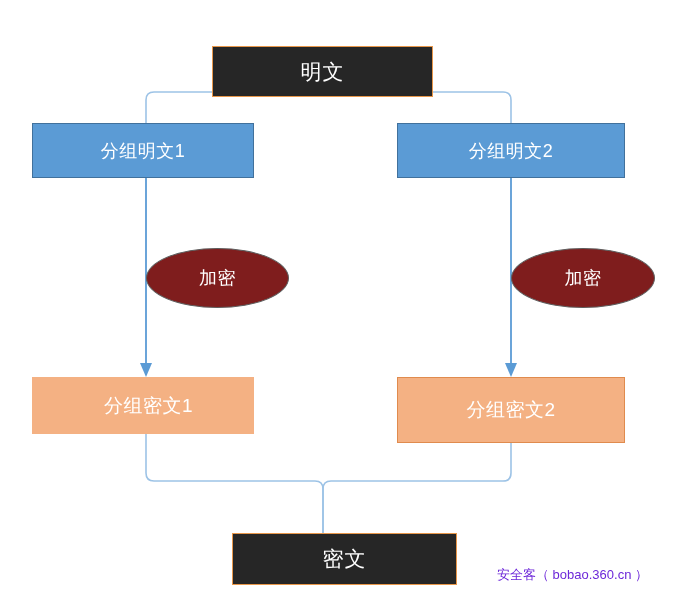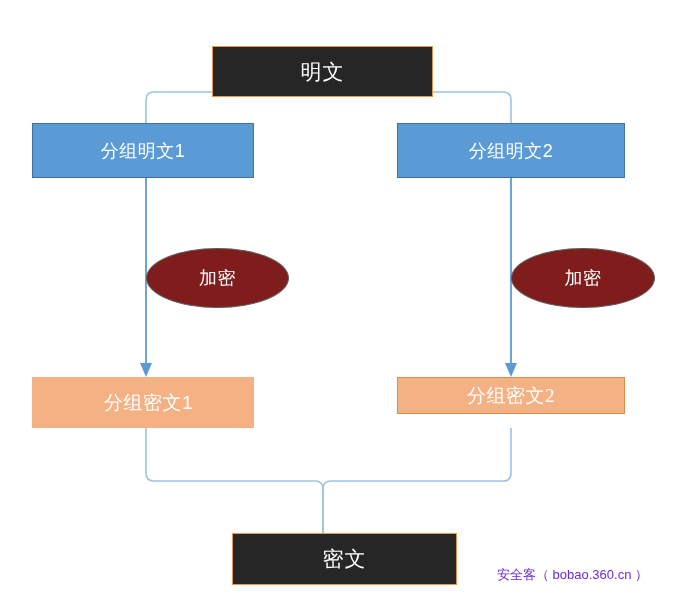--- a/index.html
+++ b/index.html
@@ -113,25 +113,25 @@
   </div>
 
   <div class="ellipse" style="left:146px; top:248px; width:143px; height:60px;">
     <span>加密</span>
   </div>
 
   <div class="ellipse" style="left:511px; top:248px; width:144px; height:60px;">
     <span>加密</span>
   </div>
 
-  <div class="node node-orange" style="left:32px; top:377px; width:222px; height:51px;padding-left:11px;">
+  <div class="node node-orange" style="left:32px; top:377px; width:222px; height:57px;padding-left:11px;">
     <span>分组密文1</span>
   </div>
 
-  <div class="node node-orange bordered" style="left:397px; top:377px; width:228px; height:37px;font-family:Liberation Serif, serif;">
+  <div class="node node-orange bordered" style="left:397px; top:377px; width:228px; height:66px;">
     <span>分组密文2</span>
   </div>
 
   <div class="node node-dark" style="left:232px; top:533px; width:225px; height:52px;">
     <span>密文</span>
   </div>
 
   <div id="watermark">安全客（ bobao.360.cn ）</div>
 
 </div>

